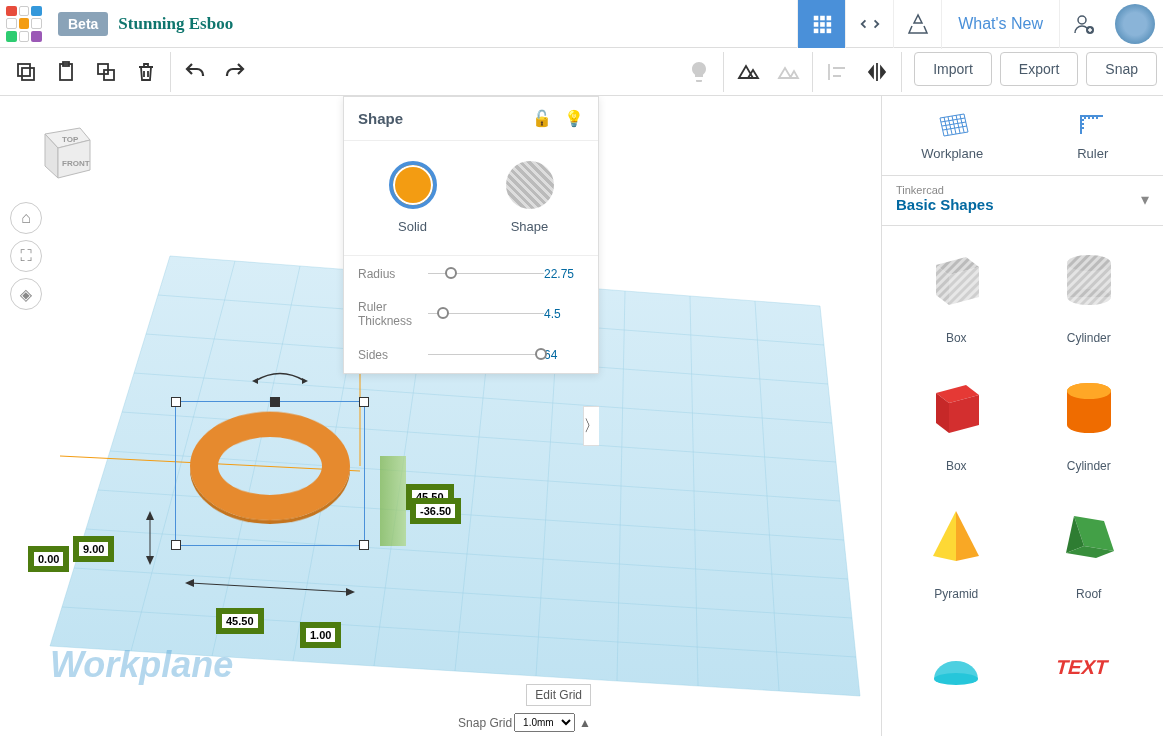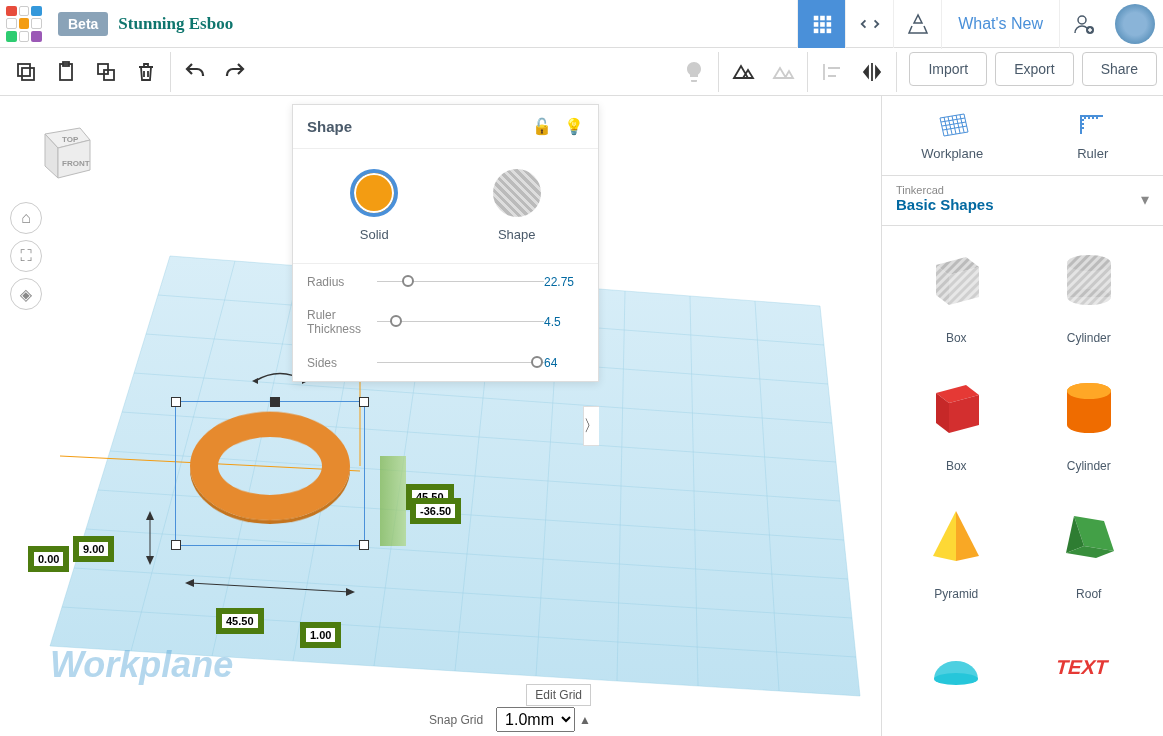--- a/index.html
+++ b/index.html
@@ -39,24 +39,24 @@
 
 .ring3d { position: absolute; top: 310px; left: 190px; width: 170px; height: 130px; }
 .ring-outer { position: absolute; width: 160px; height: 120px; border: 28px solid #e68a2e; border-radius: 50%; background: transparent; transform: rotateX(25deg); box-shadow: 0 4px 0 #c4741e; }
 .sel-box { position: absolute; border: 1px solid #4a90d9; }
 .sel-box.main-sel { top: 305px; left: 175px; width: 190px; height: 145px; }
 .handle { position: absolute; width: 10px; height: 10px; background: #fff; border: 1px solid #333; }
 .dim-label { position: absolute; background: #fff; border: 6px solid #4d7c0f; padding: 1px 4px; font-size: 11px; font-weight: 600; }
 
 .editgrid { position: absolute; bottom: 30px; right: 290px; background: #fff; border: 1px solid #ccc; padding: 3px 8px; font-size: 12px; color: #555; cursor: pointer; }
 .snapgrid { position: absolute; bottom: 4px; right: 290px; display: flex; align-items: center; font-size: 12px; color: #666; }
-.snapgrid select { margin-left: 13px; font-size: 16px; padding: 2px 4px; }
-
-
-.shape-panel { position: absolute; top: 8px; right: 282px; width: 307px; background: #fff; border: 1px solid #ddd; box-shadow: 0 2px 8px rgba(0,0,0,0.1); }
+.snapgrid select { margin-left: 2px; font-size: 10px; padding: 2px 4px; }
+
+
+.shape-panel { position: absolute; top: 0; right: 282px; width: 256px; background: #fff; border: 1px solid #ddd; box-shadow: 0 2px 8px rgba(0,0,0,0.1); }
 .sp-head { padding: 12px 14px; border-bottom: 1px solid #eee; display: flex; align-items: center; }
 .sp-head h3 { font-size: 15px; color: #4a5a6a; font-weight: 600; }
 .sp-head-icons { margin-left: auto; display: flex; gap: 12px; color: #999; }
 .sp-type { display: flex; padding: 20px 10px; border-bottom: 1px solid #eee; }
 .sp-type-opt { flex: 1; text-align: center; }
 .sp-circle { width: 48px; height: 48px; border-radius: 50%; margin: 0 auto 8px; }
 .sp-circle.solid { background: #f39c12; border: 4px solid #4a90d9; box-shadow: 0 0 0 2px #fff inset; }
 .sp-circle.hole { background: repeating-linear-gradient(45deg, #bbb, #bbb 3px, #ddd 3px, #ddd 6px); }
 .sp-type-opt span { font-size: 13px; color: #4a5a6a; }
 .sp-prop { padding: 8px 14px; display: flex; align-items: center; font-size: 12px; color: #888; }
@@ -195,21 +195,21 @@
         </svg>
       </div>
     <div class="tbtn">
         <svg viewBox="0 0 24 24" fill="none" stroke="currentColor" stroke-width="1.8">
           <path d="M12 3v18M8 7L4 12l4 5zM16 7l4 5-4 5z" fill="currentColor"></path>
         </svg>
       </div>
     <div class="tsep"></div>
     <button class="actbtn">Import</button>
     <button class="actbtn">Export</button>
-    <button class="actbtn">Share</button>
+    <button class="actbtn">Snap</button>
   </div>
 </div>
 
 <div class="main">
   <div class="canvas">
 
     <svg class="viewcube" viewBox="0 0 70 70">
       <polygon points="15,18 50,12 60,24 28,32" fill="#f0f0f0" stroke="#bbb"></polygon>
       <polygon points="15,18 28,32 28,62 15,50" fill="#e4e4e4" stroke="#bbb"></polygon>
       <polygon points="28,32 60,24 60,54 28,62" fill="#ededed" stroke="#bbb"></polygon>

